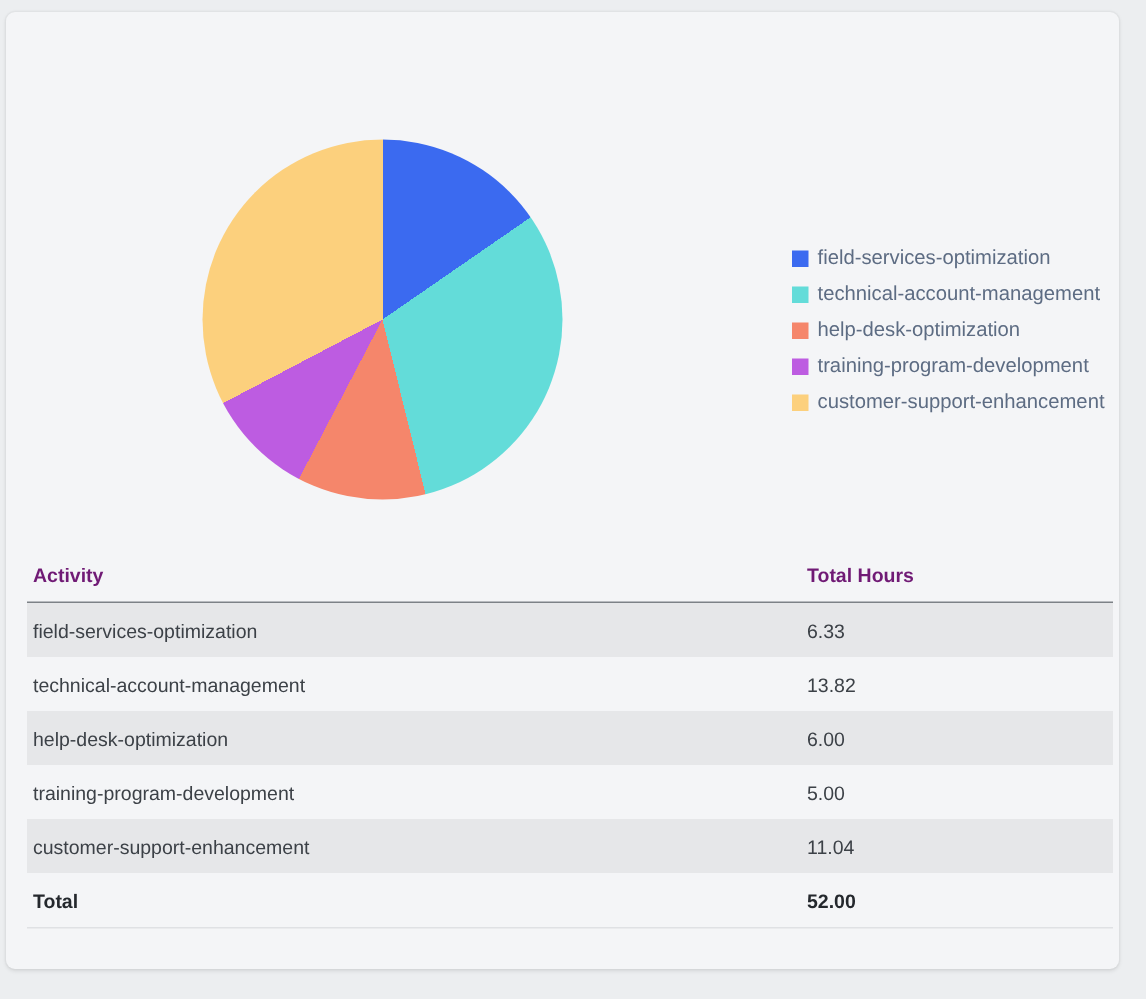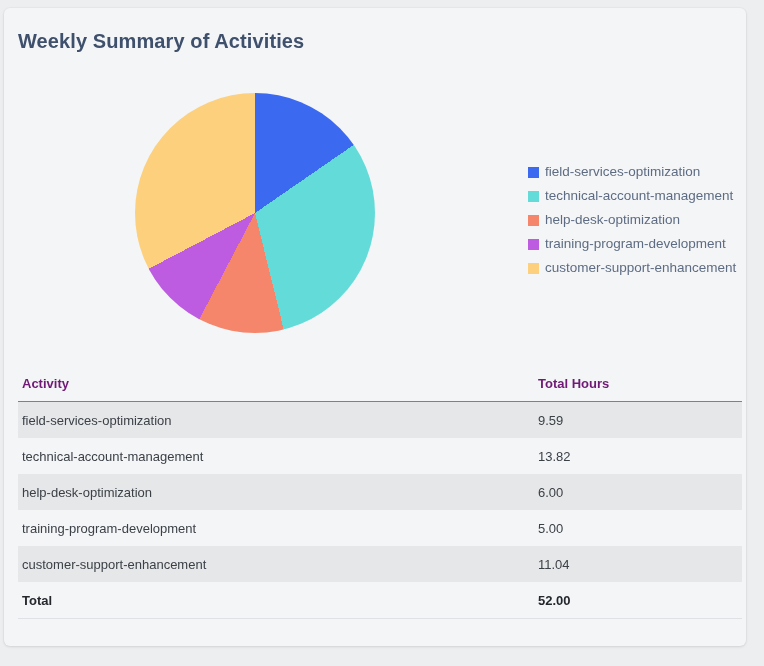--- a/index.html
+++ b/index.html
@@ -124,21 +124,20 @@
     color: #24282d;
     border-bottom: 1px solid #dfe1e4;
   }
 </style>
 </head>
 <body>
 
 <div class="page">
   <div class="card">
 
-    <div class="card-title">Weekly Summary of Activities</div>
 
     <div class="chart-area">
       <div class="pie-wrap">
         <div class="pie" id="pie-shape" style="background: conic-gradient(rgb(59, 106, 240) 0deg, rgb(59, 106, 240) 55.385deg, rgb(99, 220, 217) 55.385deg, rgb(99, 220, 217) 166.154deg, rgb(245, 134, 107) 166.154deg, rgb(245, 134, 107) 207.692deg, rgb(189, 92, 225) 207.692deg, rgb(189, 92, 225) 242.308deg, rgb(252, 208, 125) 242.308deg, rgb(252, 208, 125) 360deg);"></div>
       </div>
 
       <div class="legend" id="legend">
           <div class="legend-row">
             <span class="legend-swatch" style="background: rgb(59, 106, 240);"></span>
             <span class="legend-label">field-services-optimization</span>
@@ -166,21 +165,21 @@
       <table class="data-table">
         <thead>
           <tr>
             <th class="col-activity">Activity</th>
             <th class="col-hours">Total Hours</th>
           </tr>
         </thead>
         <tbody id="table-body">
             <tr class="stripe">
               <td>field-services-optimization</td>
-              <td>9.59</td>
+              <td>6.33</td>
             </tr>
             <tr>
               <td>technical-account-management</td>
               <td>13.82</td>
             </tr>
             <tr class="stripe">
               <td>help-desk-optimization</td>
               <td>6.00</td>
             </tr>
             <tr>

